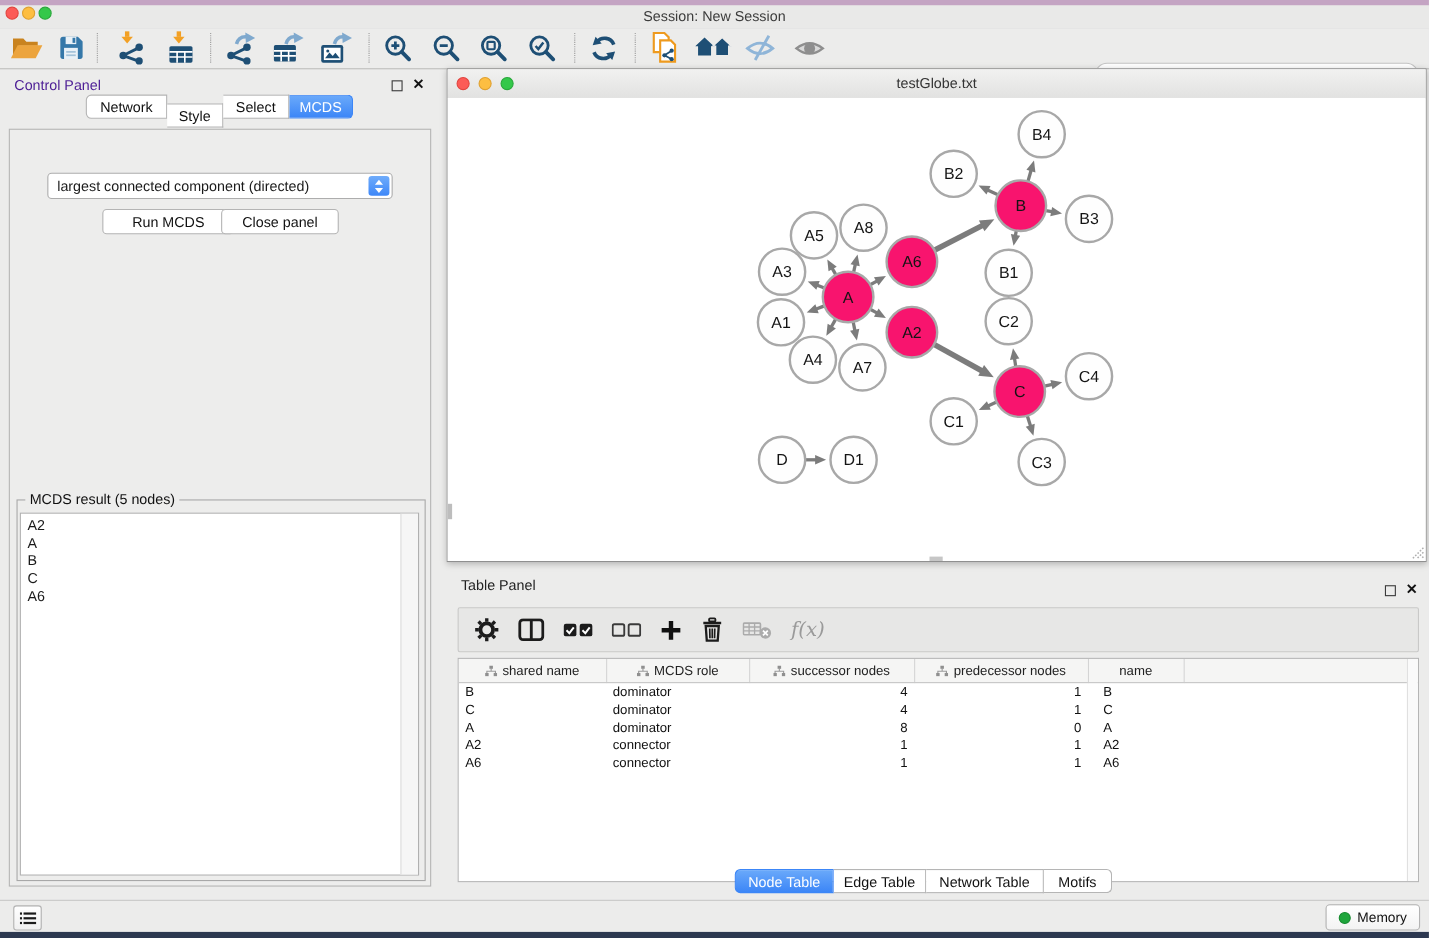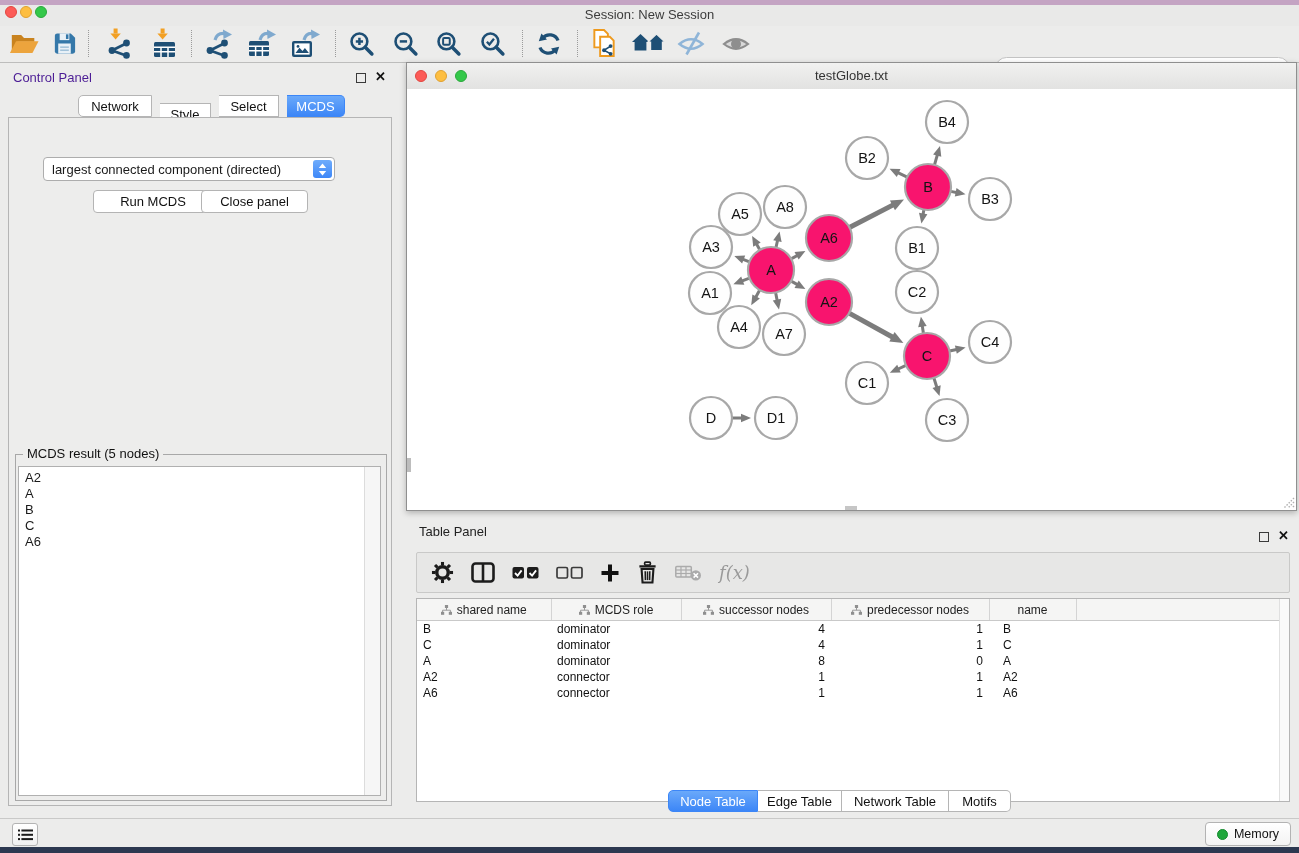--- a/index.html
+++ b/index.html
@@ -21,29 +21,29 @@
   #toolbar{left:0;top:26px;width:1299px;height:36px;background:#ececeb;border-bottom:1px solid #bdbdbc;}
   .tb-btn{position:absolute;top:1px;width:40px;height:33px;display:flex;align-items:center;justify-content:center;border-radius:4px;}
   .tb-sep{position:absolute;top:4px;height:27px;border-left:1px dotted #9b9b9b;width:0;}
   #search-box{position:absolute;left:995px;top:31px;width:295px;height:23px;background:#fff;border:1px solid #c4c4c4;border-radius:12px;box-sizing:border-box;display:flex;align-items:center;padding-left:7px;}
   #search-box input{border:none;outline:none;background:transparent;font:13px "Liberation Sans",sans-serif;flex:1;margin-left:4px;}
 
   
   #cp-header-title{left:13px;top:70px;font-size:13px;color:#4c1d95;}
   .win-float{width:10px;height:10px;border:1.6px solid #3a3a3a;box-sizing:border-box;background:transparent;}
   .win-close{font-size:13px;font-weight:bold;color:#111;line-height:12px;}
-  #cp-tabs{left:78px;top:95px;height:22px;display:flex;gap:8px;}
+  #cp-tabs{left:78px;top:86px;height:22px;display:flex;}
   .seg{box-sizing:border-box;border:1px solid #b5b5b5;border-left:none;background:#fff;
        display:flex;align-items:center;justify-content:center;font-size:13px;color:#111;height:22px;}
   .seg:first-child{border-left:1px solid #b5b5b5;border-radius:5px 0 0 5px;}
   .seg:last-child{border-radius:0 5px 5px 0;}
   .seg.active{background:linear-gradient(#6aa9fa,#3c86f7);border-color:#3c86f7;color:#fff;}
   #cp-body{left:8px;top:117px;width:384px;height:689px;background:#ededec;border:1px solid #b5b5b5;box-sizing:border-box;}
   #opt-label{left:0;right:0;top:18px;text-align:center;color:#111;}
-  #criterion{left:34px;top:39px;width:292px;height:24px;background:#fff;border:1px solid #adadad;border-radius:4px;box-sizing:border-box;display:flex;align-items:center;padding-left:8px;}
+  #criterion{left:34px;top:39px;width:314px;height:24px;background:#fff;border:1px solid #adadad;border-radius:4px;box-sizing:border-box;display:flex;align-items:center;padding-left:8px;}
   #criterion .stepper{position:absolute;right:2px;top:2px;bottom:2px;width:19px;border-radius:3px;background:linear-gradient(#6facfb,#3d87f8);display:flex;align-items:center;justify-content:center;}
   .cp-btn{position:absolute;top:72px;height:23px;background:#fff;border:1px solid #b4b4b4;border-radius:4px;box-sizing:border-box;display:flex;align-items:center;justify-content:center;font-size:13px;color:#111;}
   #mcds-result{left:6px;top:336px;width:372px;height:347px;border:1px solid #a8a8a8;box-sizing:border-box;}
   #mcds-result .legend{position:absolute;top:-9px;left:7px;background:#ededec;padding:0 4px;font-size:13px;color:#111;}
   #mcds-list-box{position:absolute;left:2px;top:11px;right:5px;bottom:4px;background:#fff;border:1px solid #b0b0b0;}
   #mcds-list{margin:0;padding:3px 0 0 6px;list-style:none;line-height:16px;font-size:13px;}
   #mcds-scroll{position:absolute;top:0;right:0;bottom:0;width:15px;background:#f6f6f6;border-left:1px solid #dcdcdc;}
 
   
   #net-win{left:406px;top:62px;width:891px;height:449px;background:#fff;border:1px solid #8f8f8f;box-sizing:border-box;box-shadow:0 2px 6px rgba(0,0,0,.25);}

